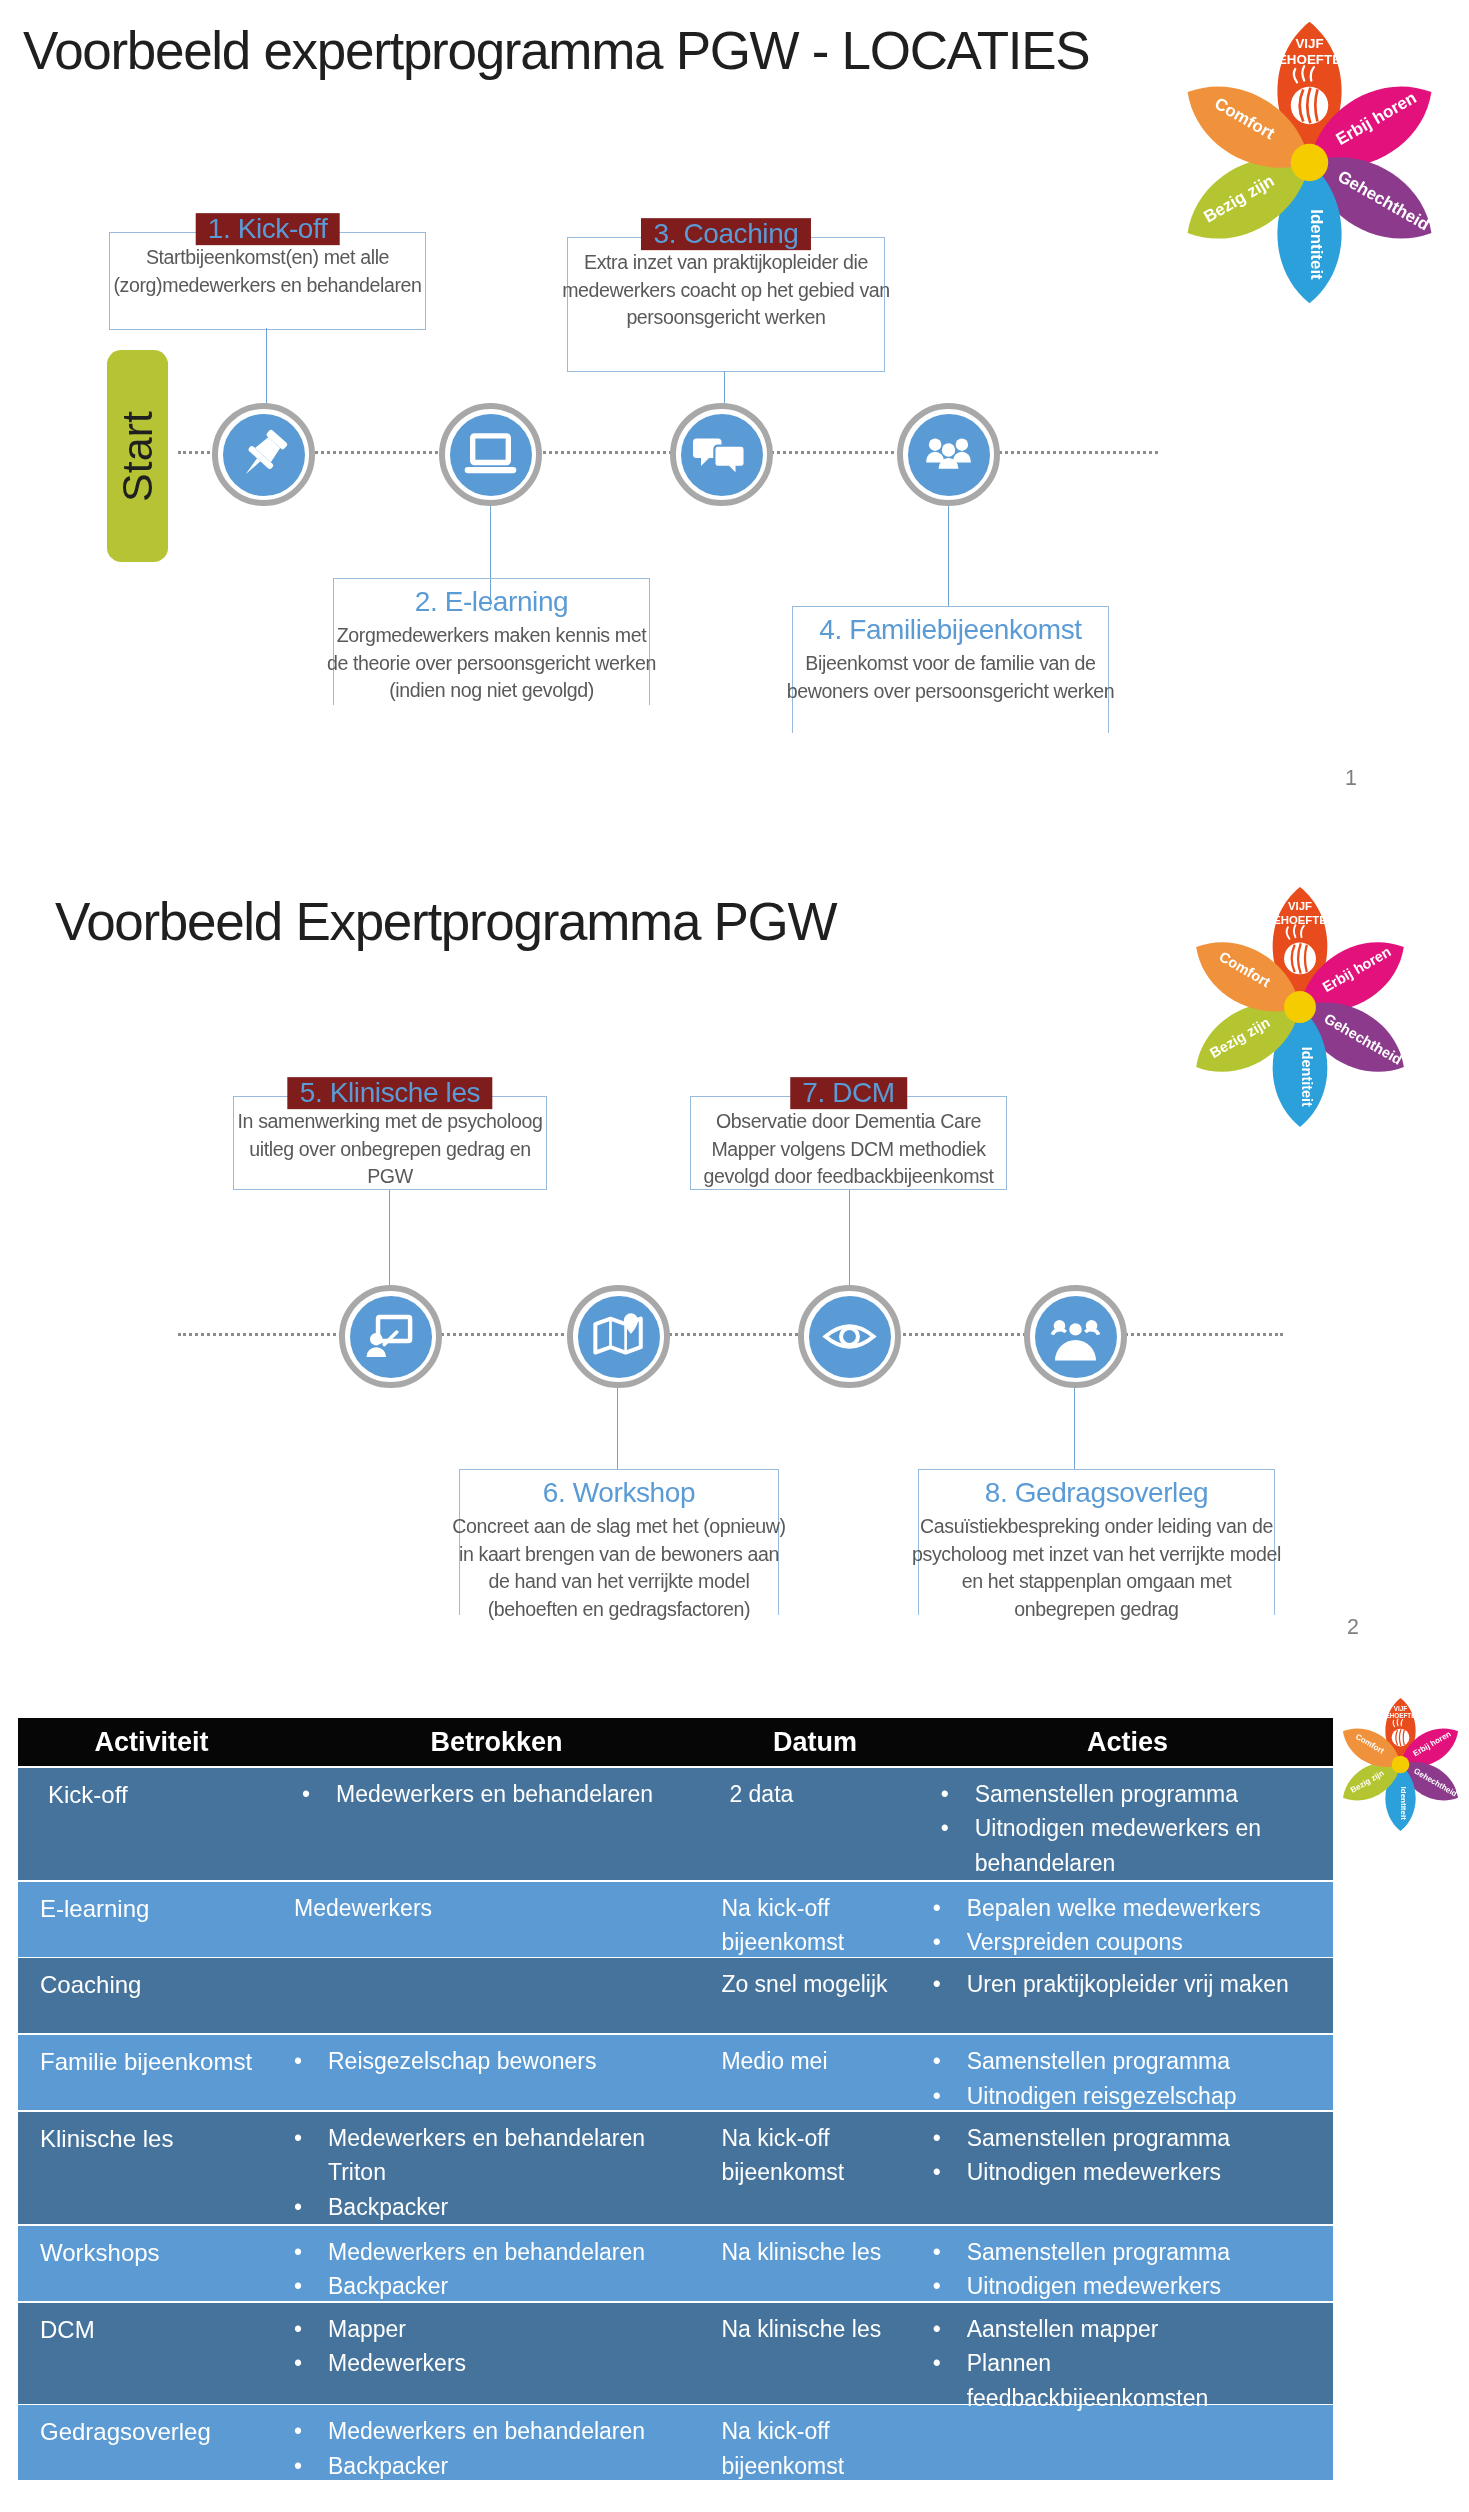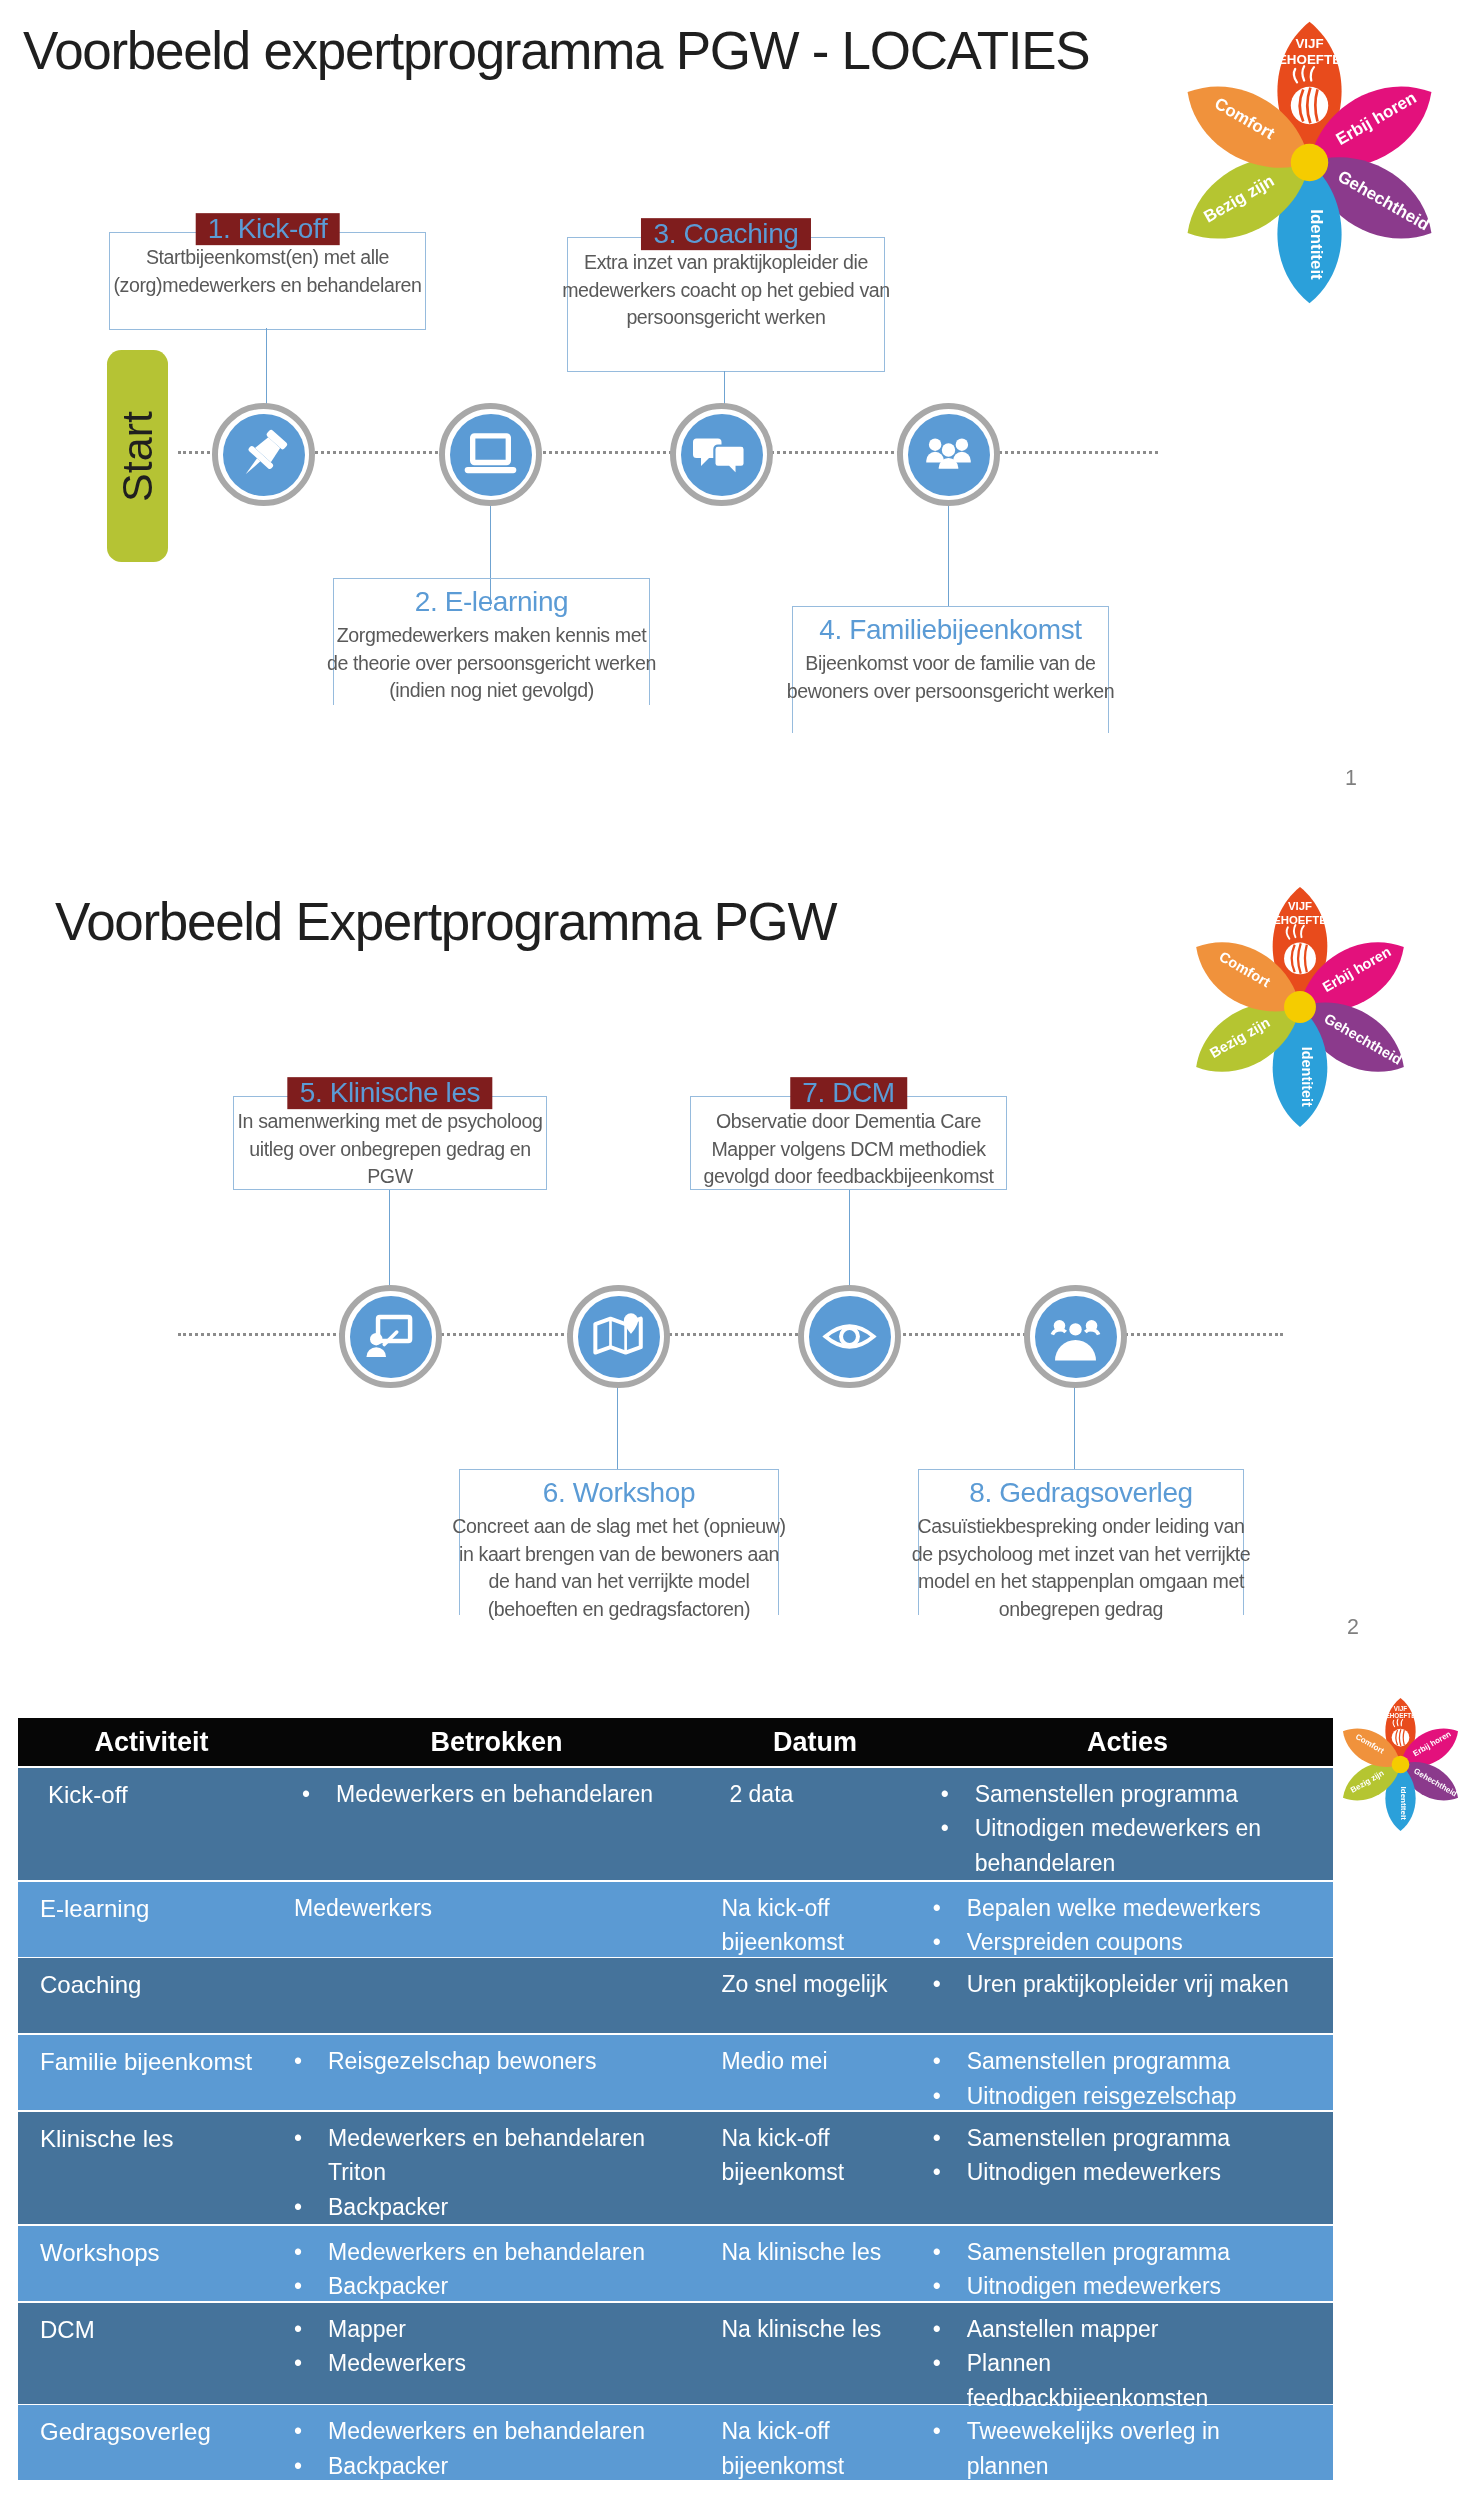--- a/index.html
+++ b/index.html
@@ -263,21 +263,21 @@
           <use href="#icon-meeting"></use>
         </svg>
       </div>
   </div>
 
   <div class="callout bottom-type open-bottom" style="left:459px;top:1469px;width:320px;height:146px;">
     <div class="step-title">6. Workshop</div>
     <div class="step-desc">Concreet aan de slag met het (opnieuw) in kaart brengen van de bewoners aan de hand van het verrijkte model (behoeften en gedragsfactoren)</div>
   </div>
 
-  <div class="callout bottom-type open-bottom" style="left:918px;top:1469px;width:326px;height:146px;">
+  <div class="callout bottom-type open-bottom" style="left:918px;top:1469px;width:357px;height:146px;">
     <div class="step-title">8. Gedragsoverleg</div>
     <div class="step-desc">Casuïstiekbespreking onder leiding van de psycholoog met inzet van het verrijkte model en het stappenplan omgaan met onbegrepen gedrag</div>
   </div>
 
   <div class="page-num" style="left:1347px;top:1615px;">2</div>
 
   <svg class="flower" style="left:1329px;top:1693px;" width="143" height="143" viewBox="-170 -170 340 340">
       <use href="#flowerdef"></use>
     </svg>
 
@@ -401,22 +401,17 @@
 
     <div class="trow row-light" style="height:75px;">
       <div class="tcell cell-act">Gedragsoverleg</div>
       <div class="tcell col-betrokken">
           <ul class="bullets">
             <li>Medewerkers en behandelaren</li>
             <li>Backpacker</li>
           </ul>
         </div>
       <div class="tcell cell-datum">Na kick-off bijeenkomst</div>
-      <div class="tcell col-acties">
-          <ul class="bullets">
-            <li>Tweewekelijks overleg in plannen</li>
-          </ul>
-        </div>
     </div>
   </div>
 
 </div>
 
 
 </body></html>

